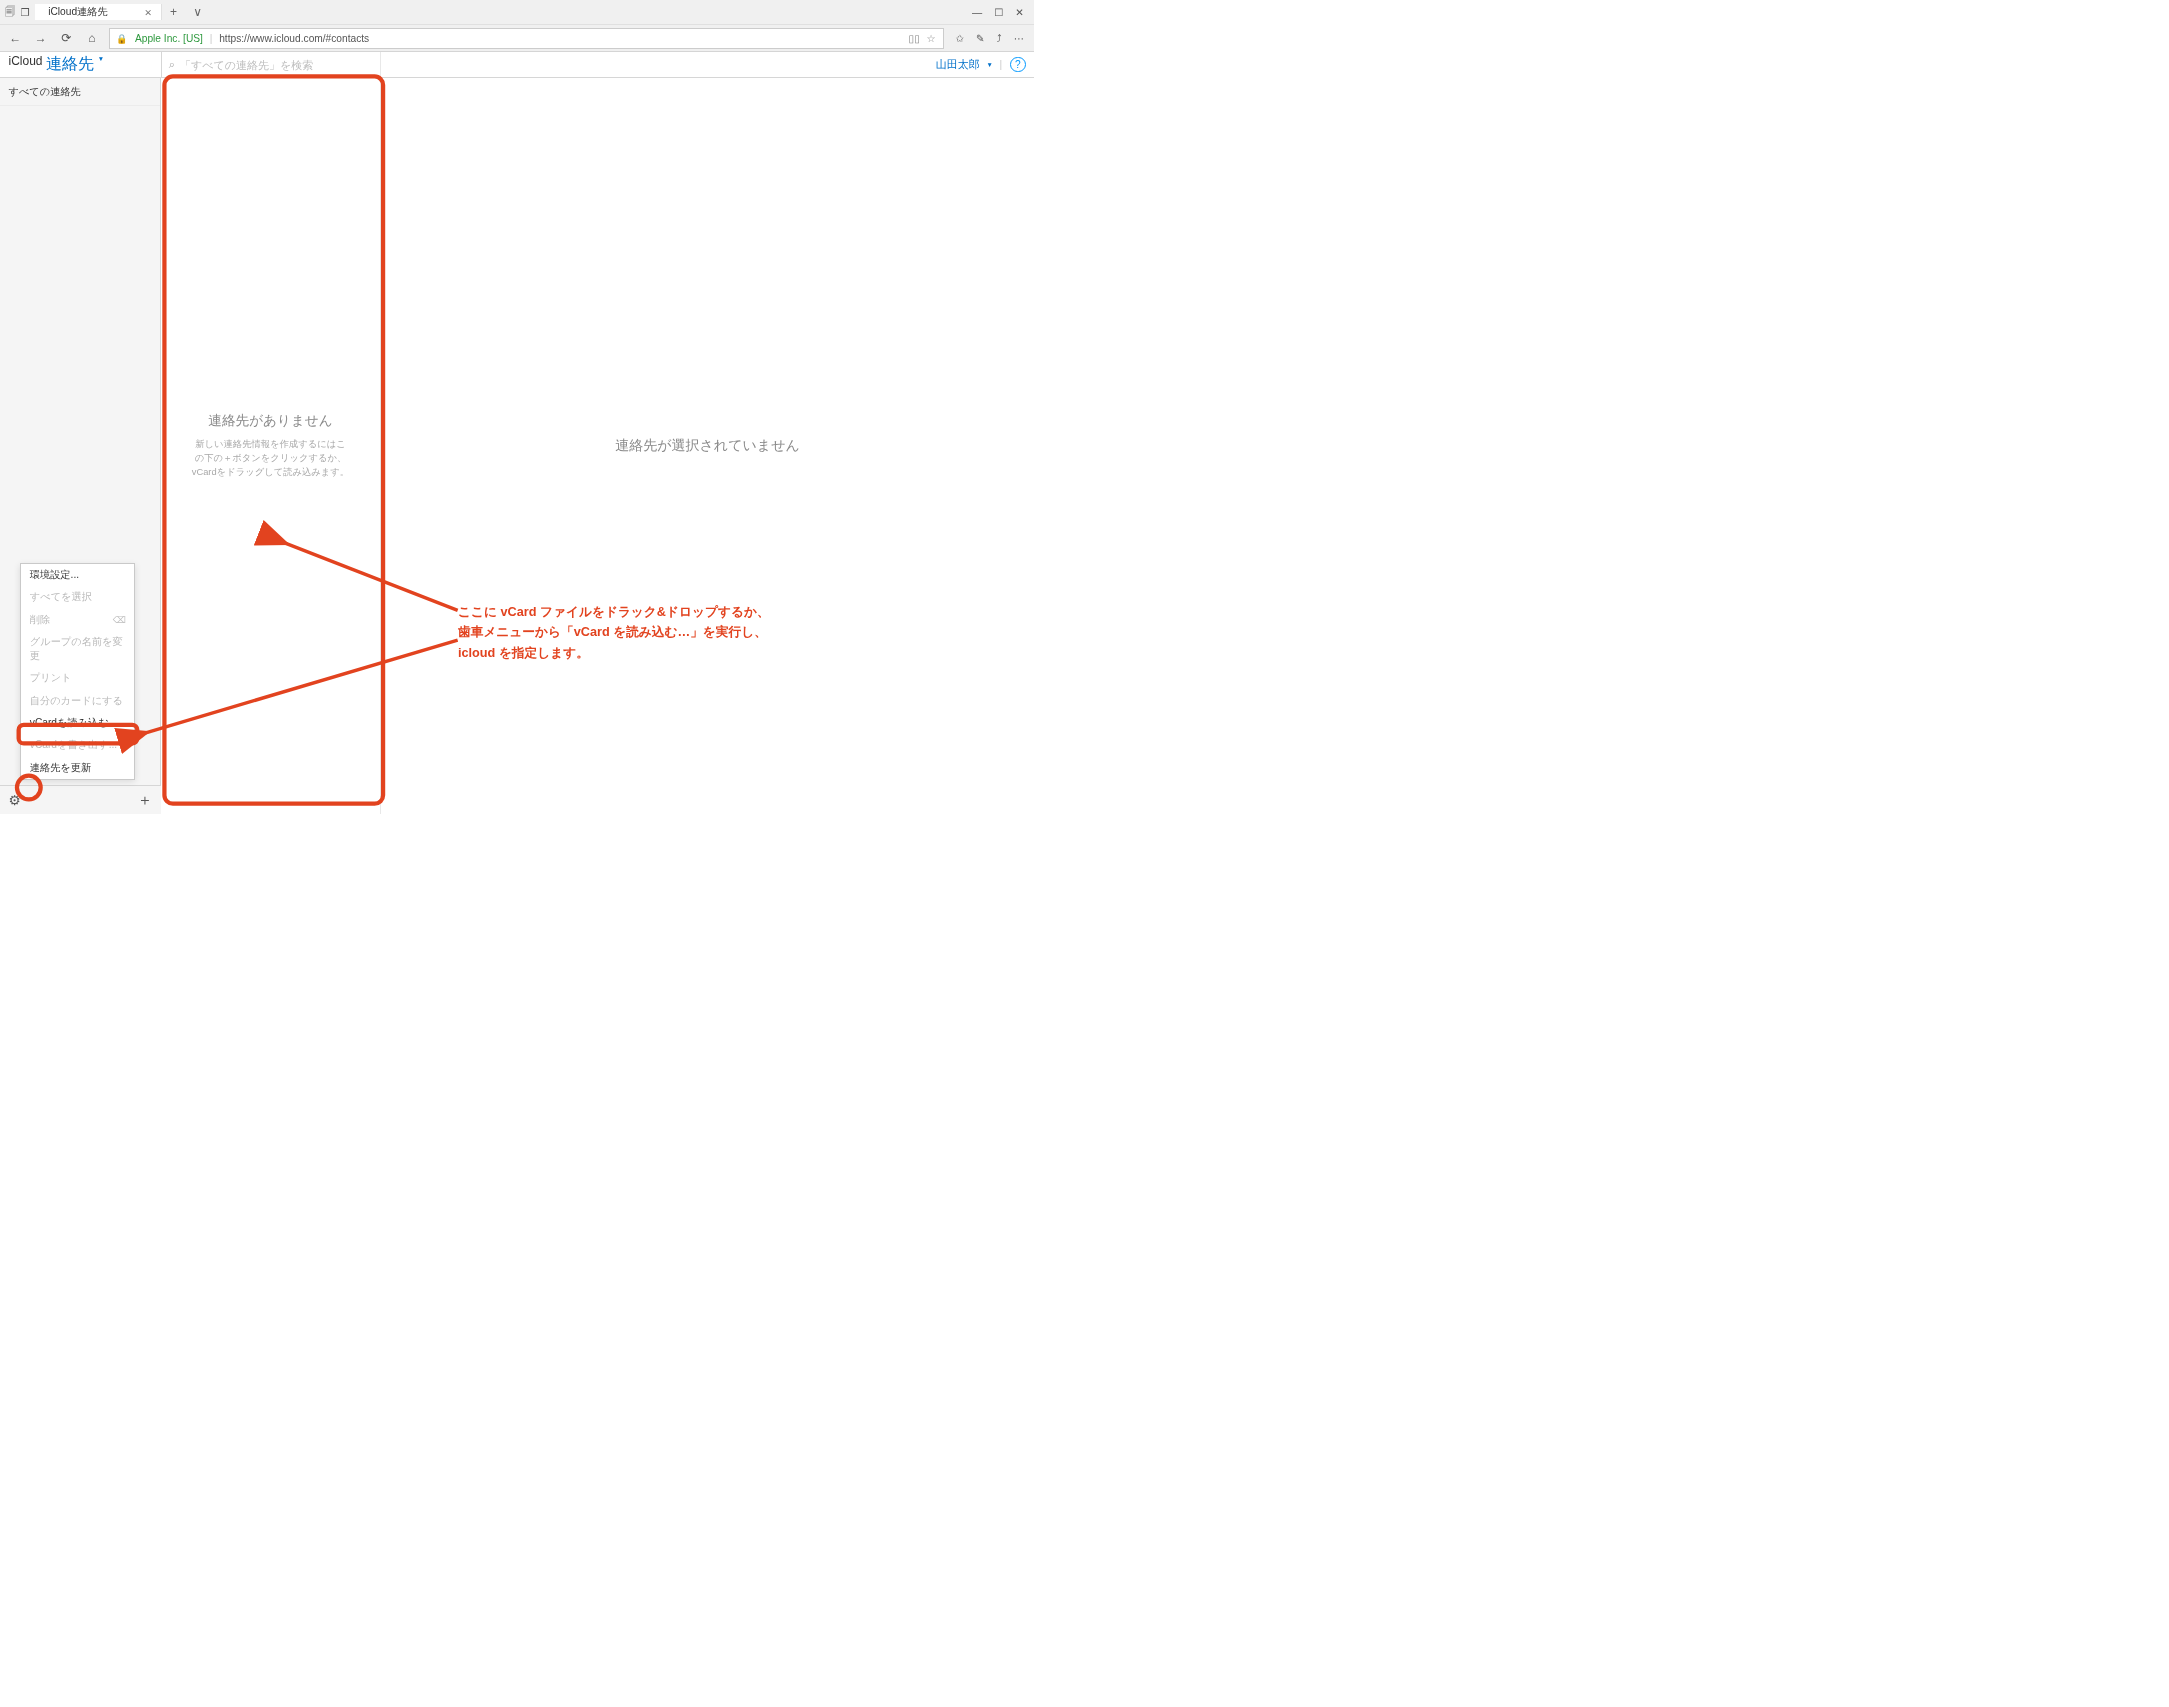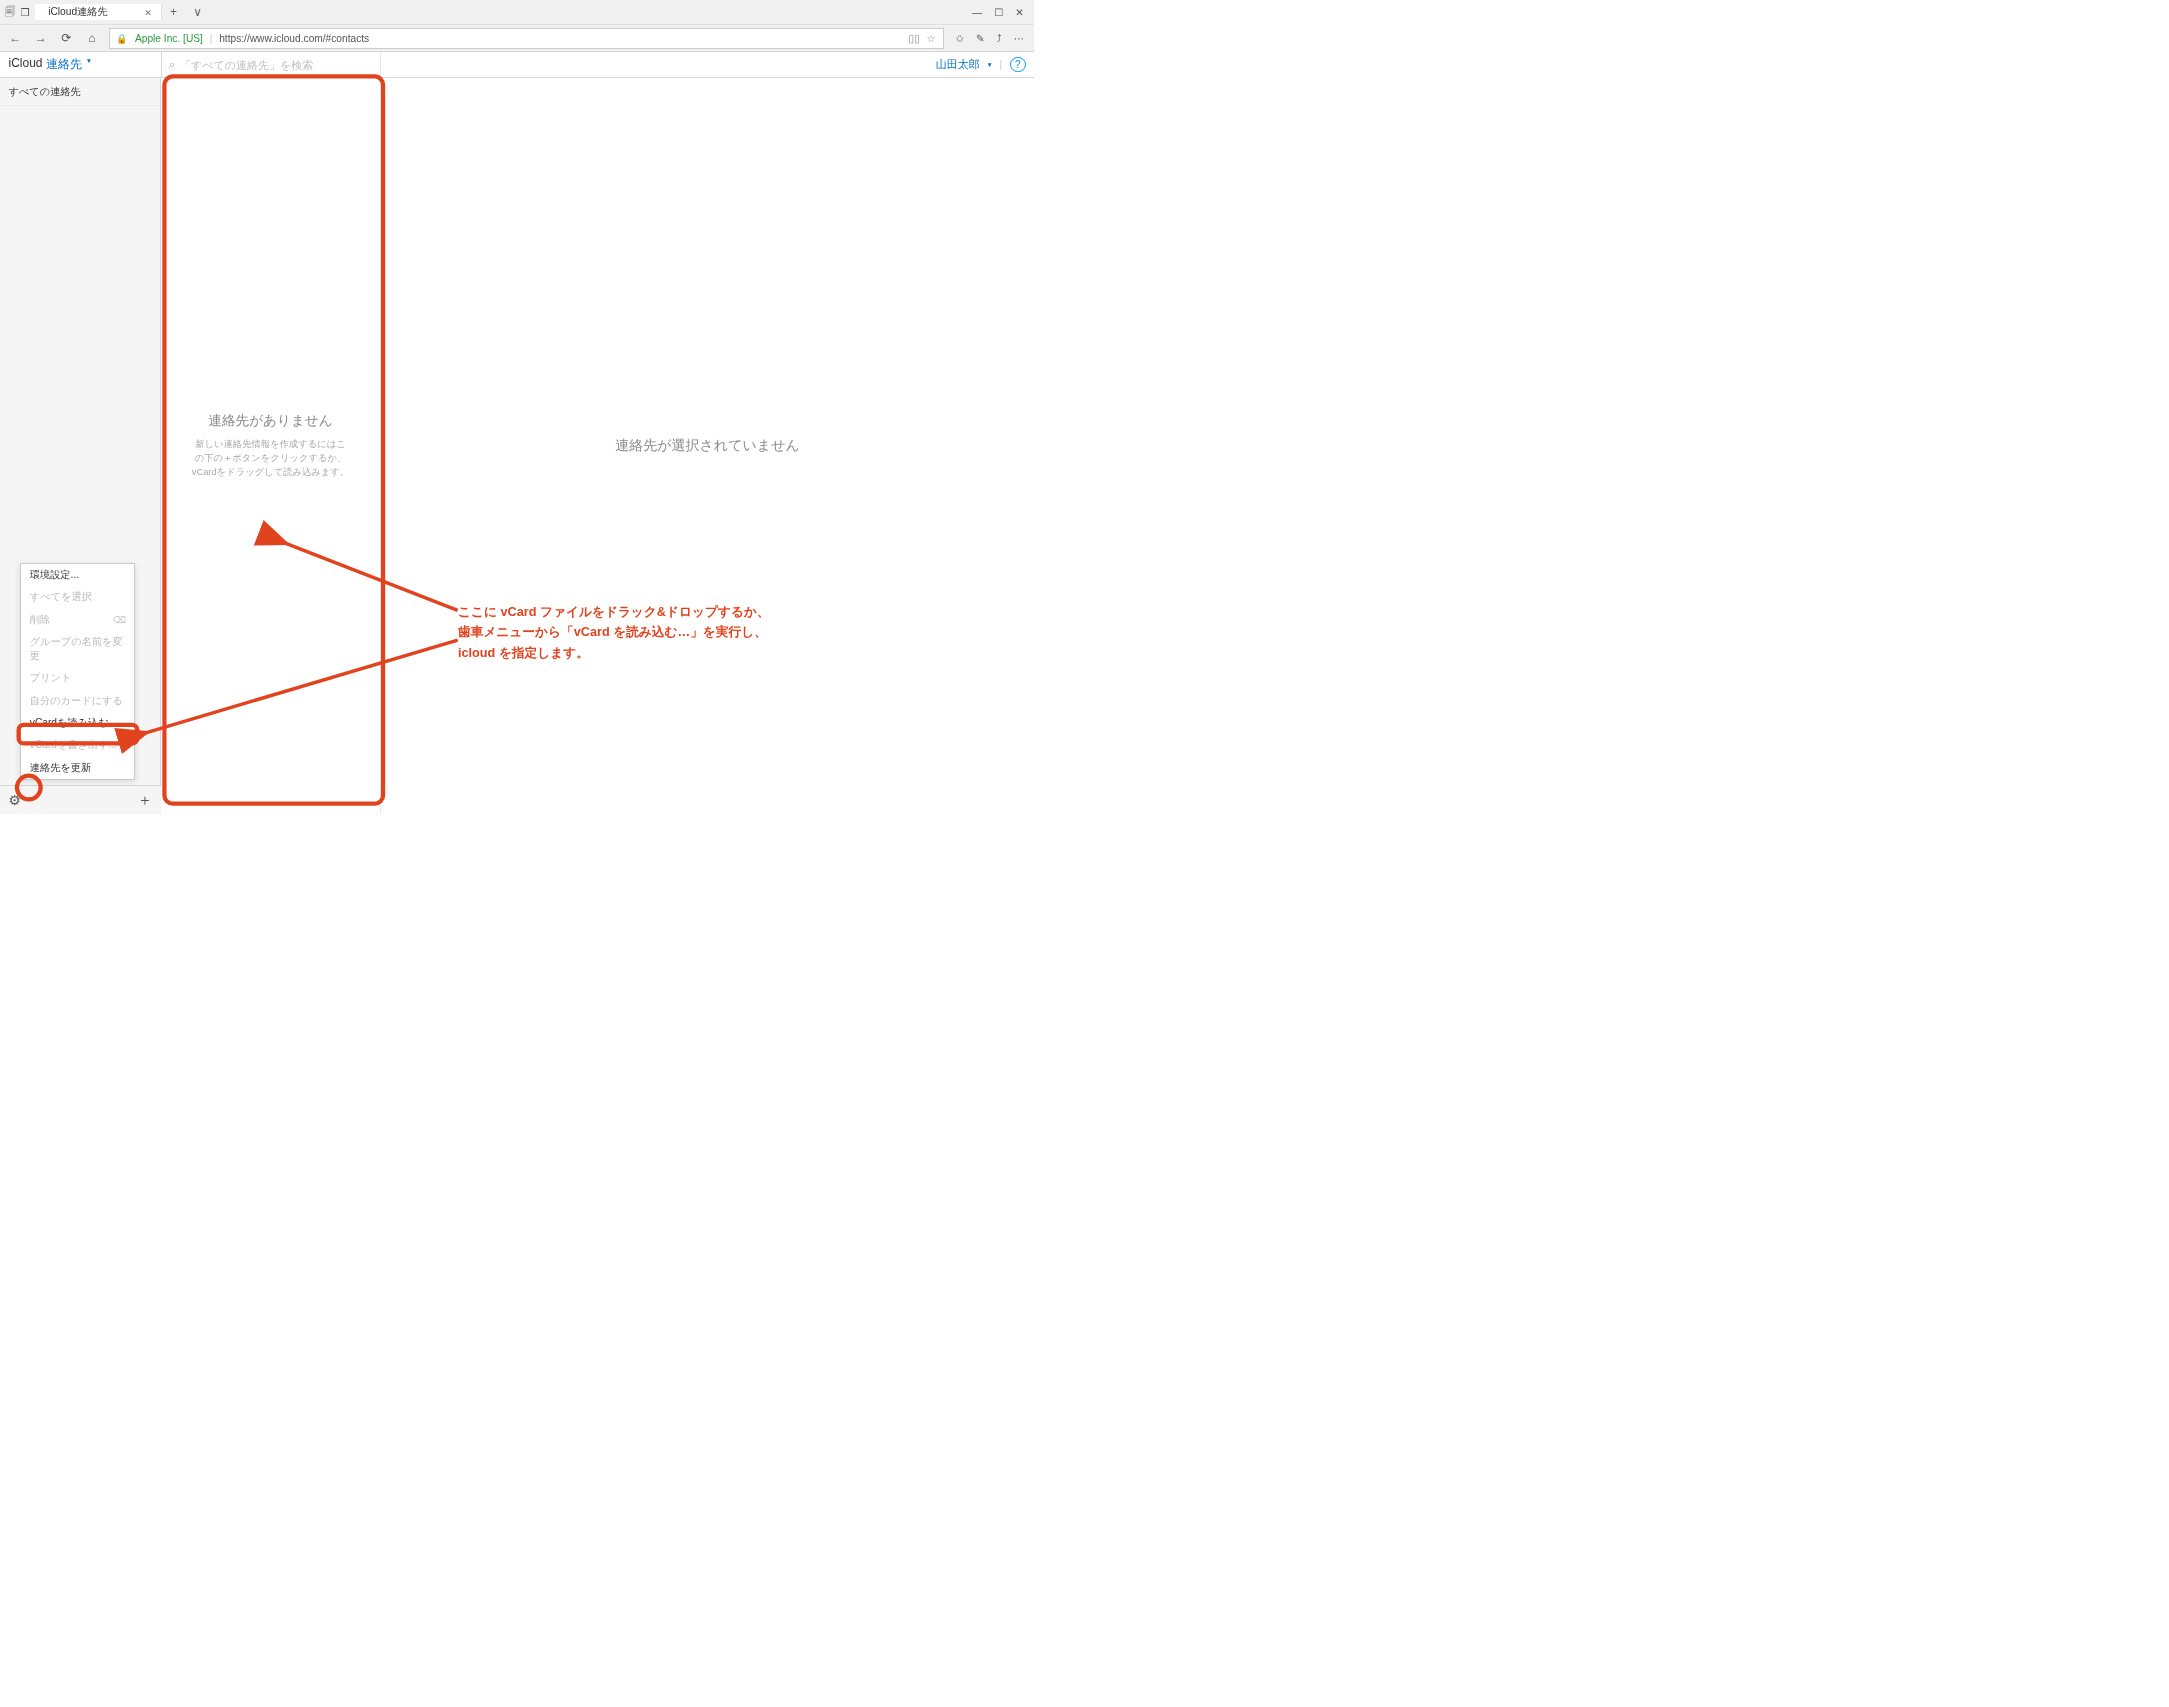--- a/index.html
+++ b/index.html
@@ -109,21 +109,21 @@
       background: #fff;
     }
     .app-header .left {
       width: 161px;
       padding-left: 8.5px;
       display: flex;
       align-items: flex-start;
       gap: 3.4px;
     }
     .app-header .left .icloud { color: #333; font-size: 12px; }
-    .app-header .left .module { color: #0070c9; font-size: 12px; }
+    .app-header .left .module { color: #0070c9; font-size: 16px; }
     .app-header .left .caret { color: #0070c9; font-size: 7.6px; margin-left: 1.7px; }
     .app-header .mid {
       width: 220px;
       height: 25.4px;
       border-left: 0.8px solid #d6d6d6;
       border-right: 0.8px solid #e8e8e8;
       display: flex;
       align-items: center;
       padding: 0 6.8px;
       gap: 5.1px;

